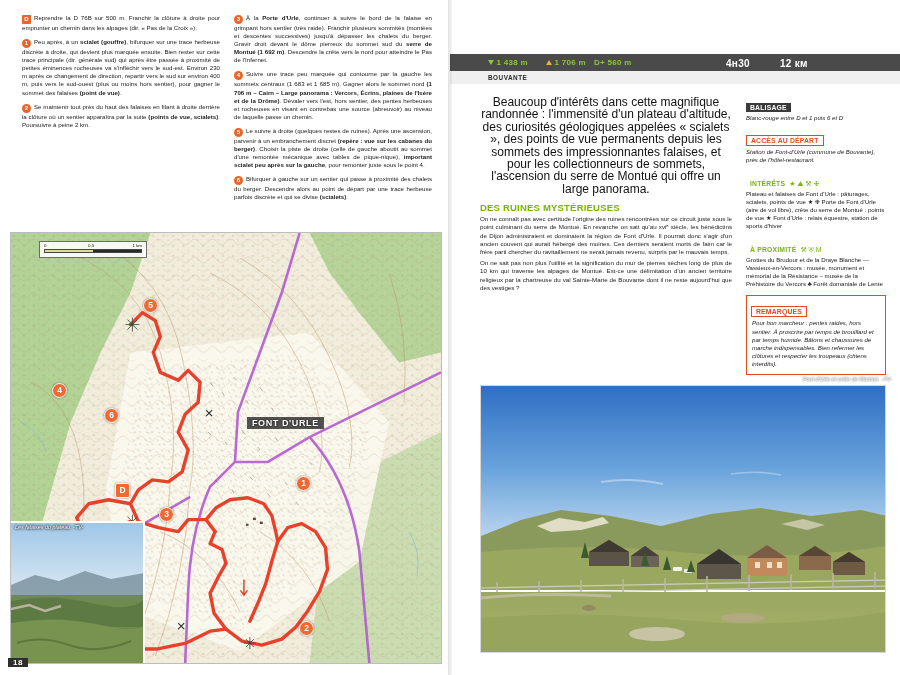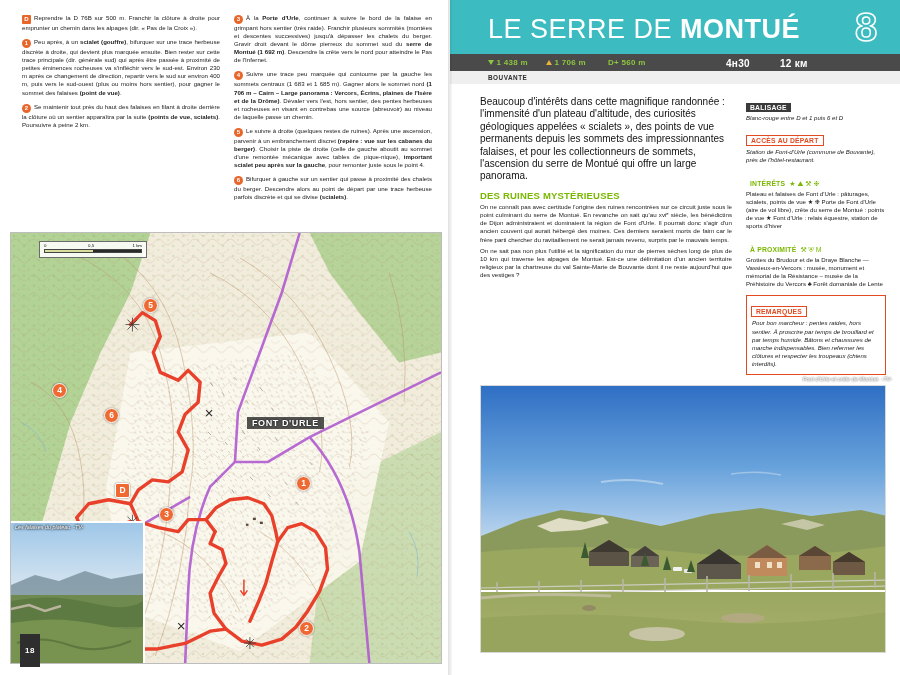--- a/index.html
+++ b/index.html
@@ -55,22 +55,22 @@
   .scalebar .bar { position: absolute; left: 4px; top: 7px; right: 4px; height: 4px;
                    background: linear-gradient(90deg,#d8dd9b 0 50%, #2a2a2a 50% 100%);
                    border: .5px solid #444; }
   .scalebar .t { position: absolute; top: -.5px; font-size: 4.4px; color: #111; }
 
   
   .inset-photo { position: absolute; left: 0px; top: 288px; width: 134px; height: 144px;
                  border-top: 2px solid #fff; border-right: 2px solid #fff; overflow: hidden; }
   .inset-caption { position: absolute; left: 4px; top: 291px; font-size: 5.4px; color: #fff;
                    font-style: italic; text-shadow: 0 0 2px #000,0 0 3px #000; z-index: 6; }
-  .pagenum-left { position: absolute; left: 20px; bottom: 8px; background: #2e2e2e; color: #fff;
-                  font-size: 8px; font-weight: bold; padding: 12px 5px; z-index: 8; letter-spacing:.5px;}
+  .pagenum-left { position: absolute; left: 8px; bottom: 8px; background: #2e2e2e; color: #fff;
+                  font-size: 8px; font-weight: bold; padding: 0 5px; z-index: 8; letter-spacing:.5px;}
 
   
   .rheader { position: absolute; left: 0; top: 0; width: 450px; height: 54px; background: #3cbcc0; }
   .rtitle { position: absolute; left: 38px; top: 14px; font-size: 27px; letter-spacing: .5px;
             color: #fff; font-weight: 300; white-space: nowrap; }
   .rtitle b { font-weight: bold; }
   .rnum { position: absolute; right: 18px; top: 4px; width: 32px; height: 46px;
           color: #fff; font-size: 40px; font-weight: bold; line-height: 46px; text-align: center;
           -webkit-text-stroke: 1.5px #fff; color: transparent; font-family:"Liberation Sans",sans-serif;}
   .statbar { position: absolute; left: 0; top: 54px; width: 450px; height: 17px;
@@ -81,21 +81,21 @@
            border-right:3.2px solid transparent; border-top:5px solid #8cc63f; vertical-align:0px; }
   .tri-u { display:inline-block; width:0; height:0; border-left:3.2px solid transparent;
            border-right:3.2px solid transparent; border-bottom:5px solid #e8b33a; vertical-align:0px; }
   .commune { position: absolute; left: 0; top: 71px; width: 450px; height: 13px;
              background: #efefef; }
   .commune span { position: absolute; left: 38px; top: 2.5px; font-size: 6.4px; font-weight: bold;
                   color: #2b2b2b; letter-spacing: .5px; }
 
   
   .rbody { position: absolute; left: 30px; top: 96px; width: 252px; }
-  .intro { font-size: 10px; line-height: 12.4px; color: #111; }
+  .intro { font-size: 12px; line-height: 12.4px; color: #111; text-align: center; }
   .sec-title { margin-top: 7px; font-size: 9.5px; font-weight: bold; color: #7ab800; letter-spacing: .2px; }
   .sec-body { margin-top: 2px; font-size: 6.2px; line-height: 8.2px; color: #1a1a1a; text-align: justify; }
   .sec-body p { margin-bottom: 3px; }
 
   
   .rside { position: absolute; left: 296px; top: 96px; width: 140px; }
   .chip { display: inline-block; font-size: 6.8px; font-weight: bold; letter-spacing: .2px;
           padding: 1px 4px; margin-bottom: 2px; }
   .chip.dark  { background: #3a3a3a; color: #fff; }
   .chip.red   { background: #fff; color: #e34a21; border: 1.2px solid #e34a21; }
@@ -293,29 +293,25 @@
         </svg>
       </div>
       <div class="inset-caption">Les falaises du plateau. -TV-</div>
     </div>
 
     <div class="pagenum-left">18</div>
   </div>
 
   <div class="page-right">
 
-    <div class="rheader">
-      <div class="rtitle"><span>LE SERRE DE </span><b>MONTUÉ</b></div>
-      <div class="rnum">8</div>
-    </div>
 
     <div class="statbar">
       <div class="s" style="left:38px;"><span class="tri-d"></span> <span class="g">1 438 m</span></div>
       <div class="s" style="left:96px;"><span class="tri-u"></span> <span class="g">1 706 m</span></div>
-      <div class="s" style="left:158px;"><span class="g">D+</span> <span class="g">560 m</span></div>
+      <div class="s" style="left:144px;"><span class="g">D+</span> <span class="g">560 m</span></div>
       <div class="s" style="left:276px;font-size:10px;text-align:right;">4н30</div>
       <div class="s" style="left:330px;font-size:10px;">12 км</div>
     </div>
 
     <div class="commune">
       <span>BOUVANTE</span>
     </div>
 
     <div class="rbody">
       <div class="intro">Beaucoup d'intérêts dans cette magnifique randonnée : l'immensité d'un plateau d'altitude, des curiosités géologiques appelées « scialets », des points de vue permanents depuis les sommets des impressionnantes falaises, et pour les collectionneurs de sommets, l'ascension du serre de Montué qui offre un large panorama.</div>

